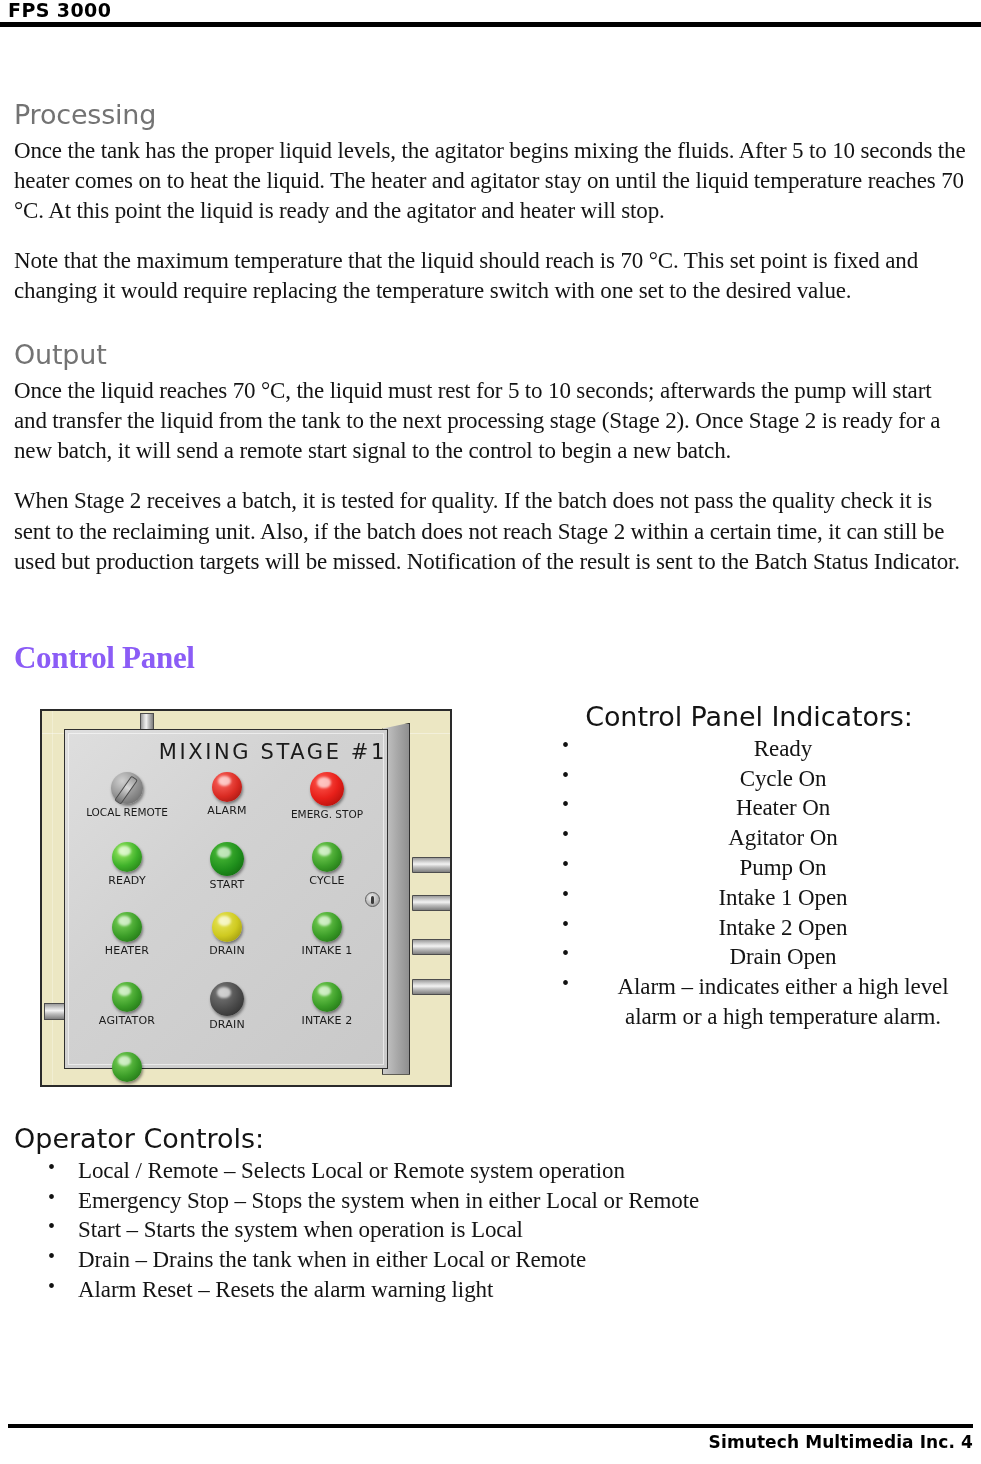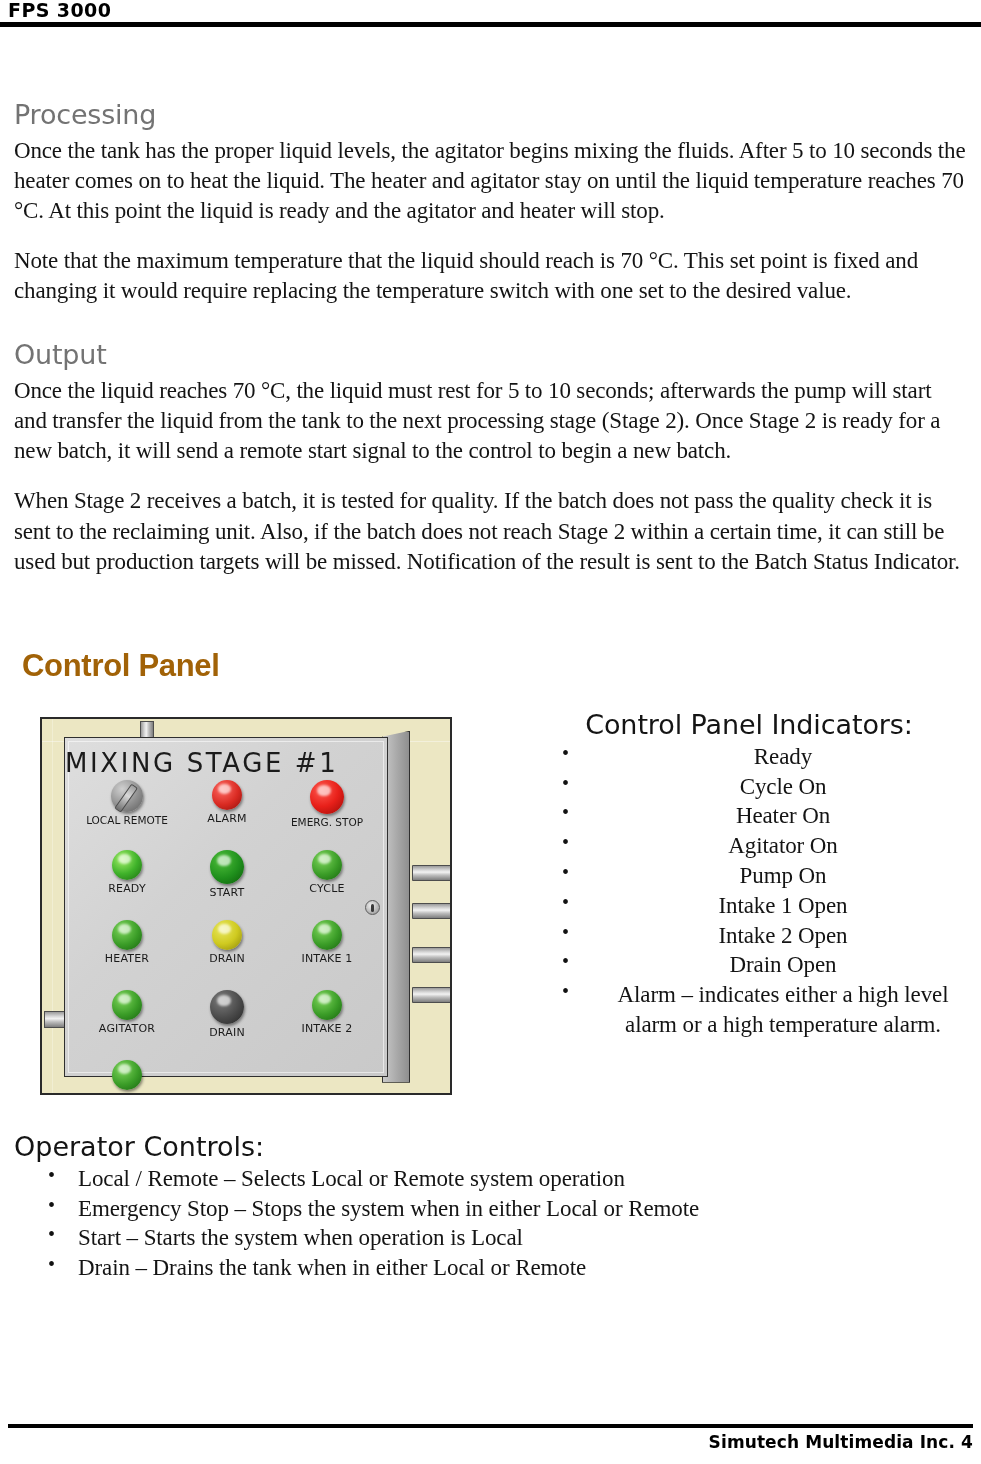--- a/index.html
+++ b/index.html
@@ -53,27 +53,27 @@
   h2.sec-head {
     font-family: "DejaVu Sans", sans-serif;
     font-weight: normal;
     font-size: 27px;
     margin: 0 0 6px 0;
     letter-spacing: -0.2px;
     line-height: 1.1;
     color: #737373;
   }
   h1.big-head {
-    font-family: Liberation Sans, sans-serif;
+    font-family: Liberation Serif, serif;
     font-weight: bold;
     font-size: 31px;
-    margin: 8px;
+    margin: 0;
     letter-spacing: -0.3px;
     line-height: 1.1;
-    color: #a16207;
+    color: #8b5cf6;
   }
   p.body {
     font-family: "Liberation Serif", serif;
     font-size: 23px;
     line-height: 1.31;
     margin: 0 0 20px 0;
     text-align: left;
     color: #141414;
     letter-spacing: -0.15px;
   }
@@ -164,23 +164,23 @@
   .enclosure .face-inner {
     position: absolute;
     inset: 3px;
     border: 1px solid rgba(255,255,255,0.55);
   }
 
   .panel-title {
     position: absolute;
     left: 0; right: 0;
     top: 10px;
-    text-align: left;
-    font-family: "DejaVu Sans", sans-serif;
-    font-size: 26px;
+    text-align: right;
+    font-family: "DejaVu Sans", sans-serif;
+    font-size: 21px;
     letter-spacing: 2.6px;
     color: #1b1b1b;
   }
 
   
   .keyhole {
     position: absolute;
     left: 300px;
     top: 162px;
     width: 15px; height: 15px;
@@ -479,20 +479,21 @@
 
   </div>
 
   <div class="operator">
     <div class="op-title">Operator Controls:</div>
     <ul class="doc-list">
       <li>Local / Remote – Selects Local or Remote system operation</li>
       <li>Emergency Stop – Stops the system when in either Local or Remote</li>
       <li>Start – Starts the system when operation is Local</li>
       <li>Drain – Drains the tank when in either Local or Remote</li>
+      <li>Alarm Reset – Resets the alarm warning light</li>
     </ul>
   </div>
 
 </div>
 
 <div class="page-footer">
   <div class="footer-rule"></div>
   <div class="footer-text">Simutech Multimedia Inc. 4</div>
 </div>
 

